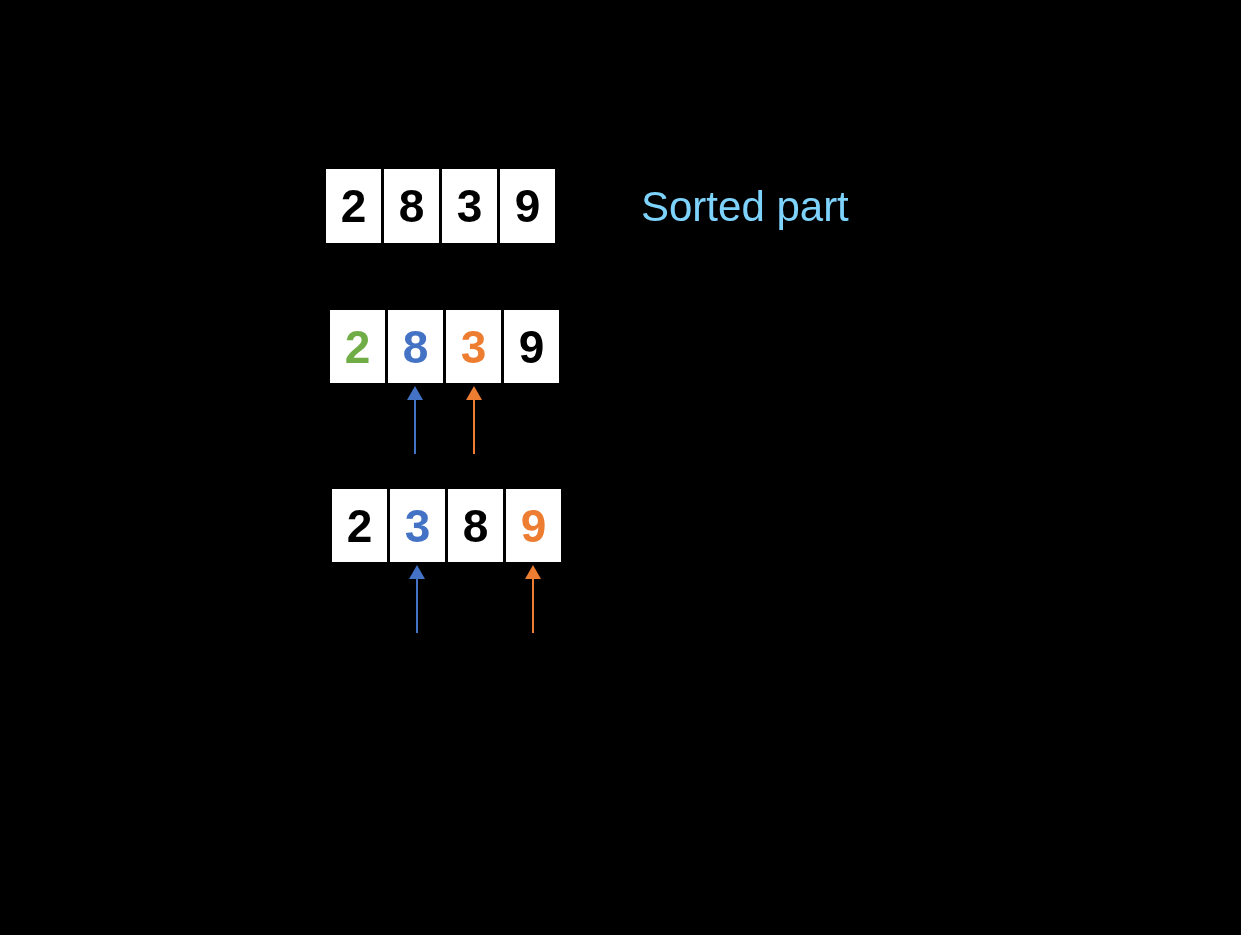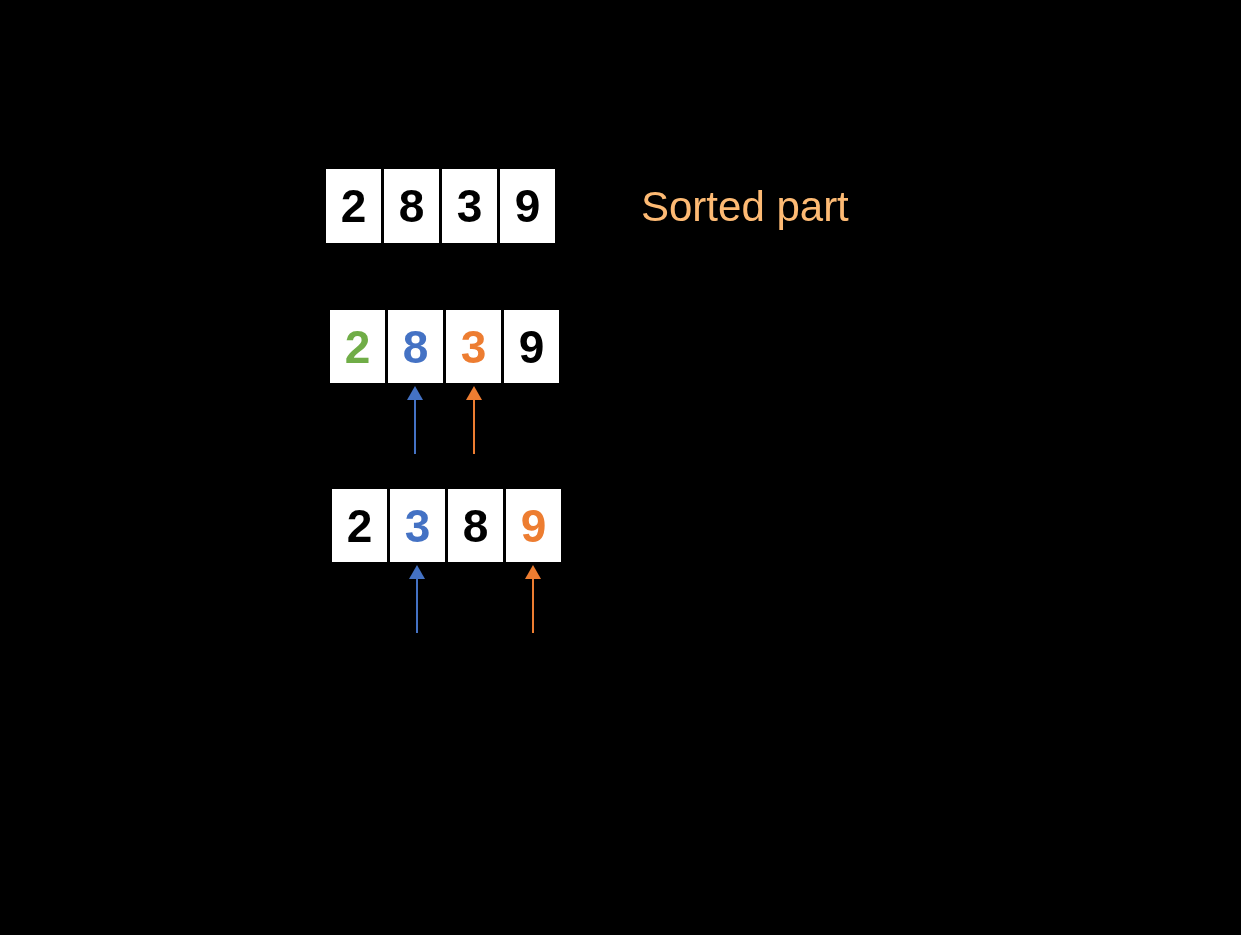--- a/index.html
+++ b/index.html
@@ -69,21 +69,21 @@
 
 <div class="stage">
 
   <div class="array-row row-1" style="left:326px; top:169px;">
     <div class="cell" style="color: rgb(0, 0, 0); background-color: rgb(255, 255, 255);">2</div>
     <div class="cell" style="color: rgb(0, 0, 0); background-color: rgb(255, 255, 255);">8</div>
     <div class="cell" style="color: rgb(0, 0, 0); background-color: rgb(255, 255, 255);">3</div>
     <div class="cell" style="color: rgb(0, 0, 0); background-color: rgb(255, 255, 255);">9</div>
   </div>
 
-  <div class="label-sorted" style="color: #fdba74; text-align: center;">Sorted part</div>
+  <div class="label-sorted" style="color: #7dd3fc; text-align: center;">Sorted part</div>
 
   <div class="array-row" style="left:330px; top:310px;">
     <div class="cell" style="color: rgb(112, 173, 71); background-color: rgb(255, 255, 255);">2</div>
     <div class="cell" style="color: rgb(68, 114, 196); background-color: rgb(255, 255, 255);">8</div>
     <div class="cell" style="color: rgb(237, 125, 49); background-color: rgb(255, 255, 255);">3</div>
     <div class="cell" style="color: rgb(0, 0, 0); background-color: rgb(255, 255, 255);">9</div>
   </div>
 
   <div class="arrow arrow-r2-blue" style="color: rgb(68, 114, 196);">
     <div class="head"></div>

